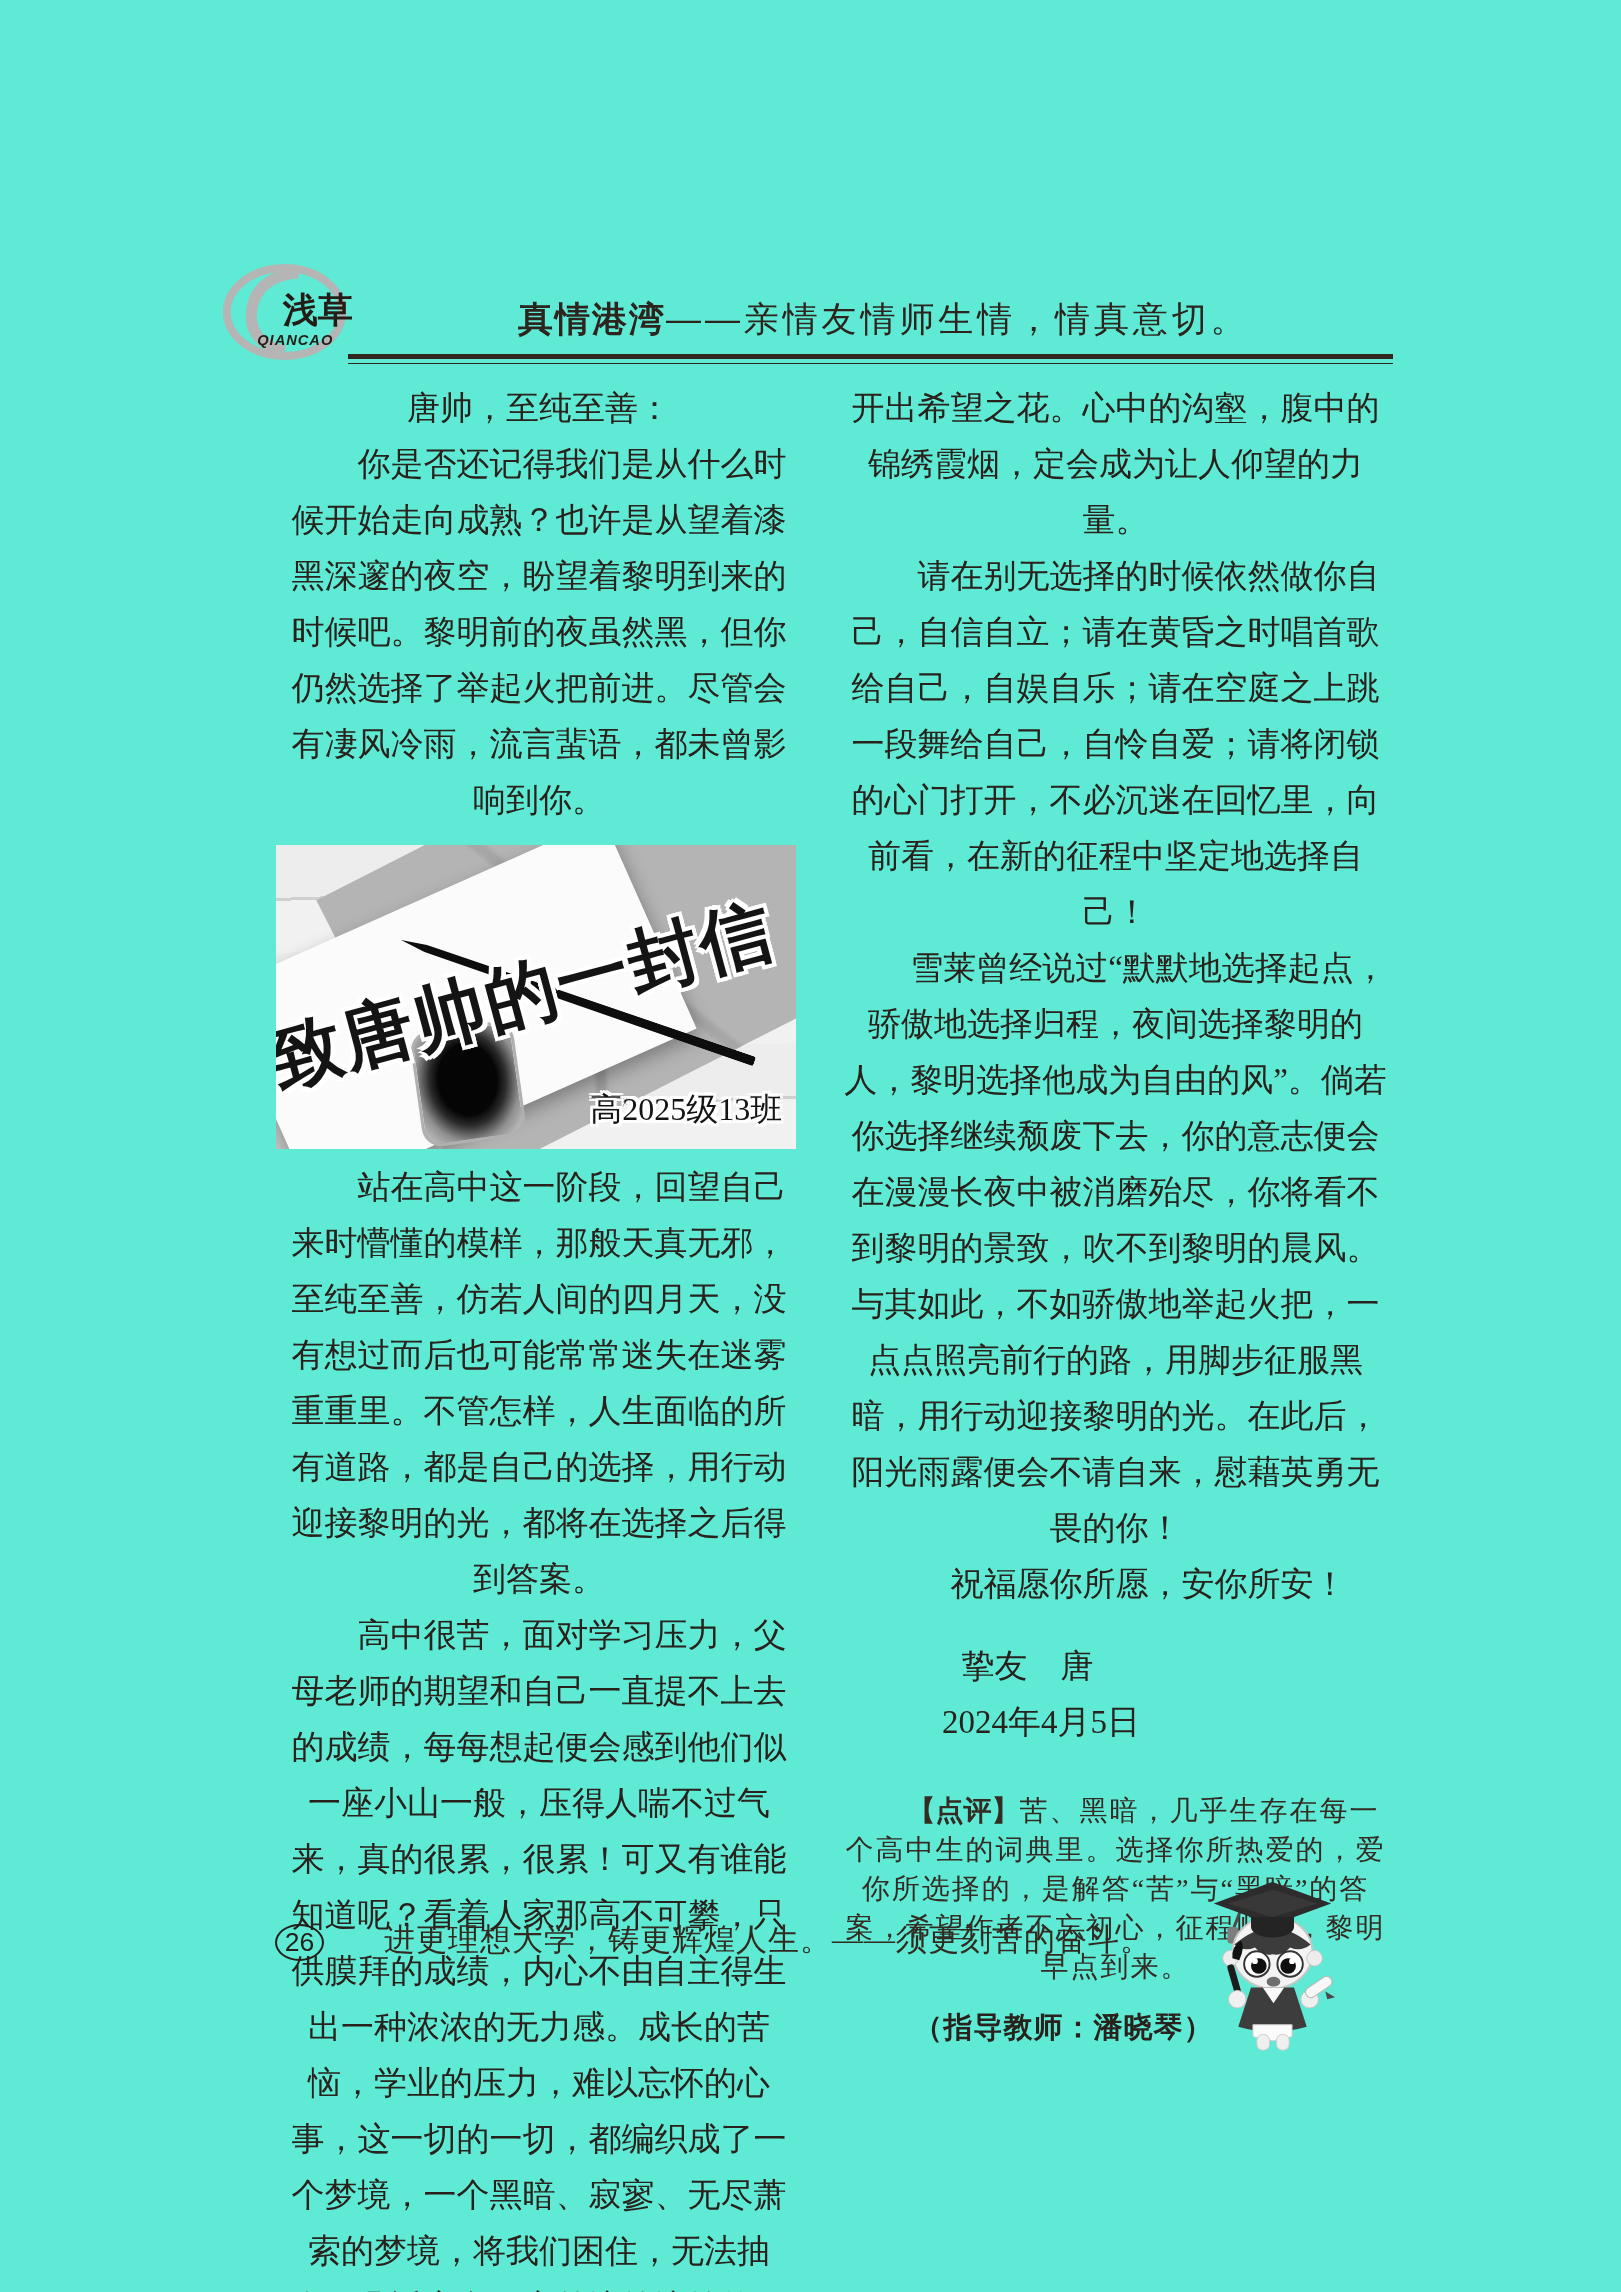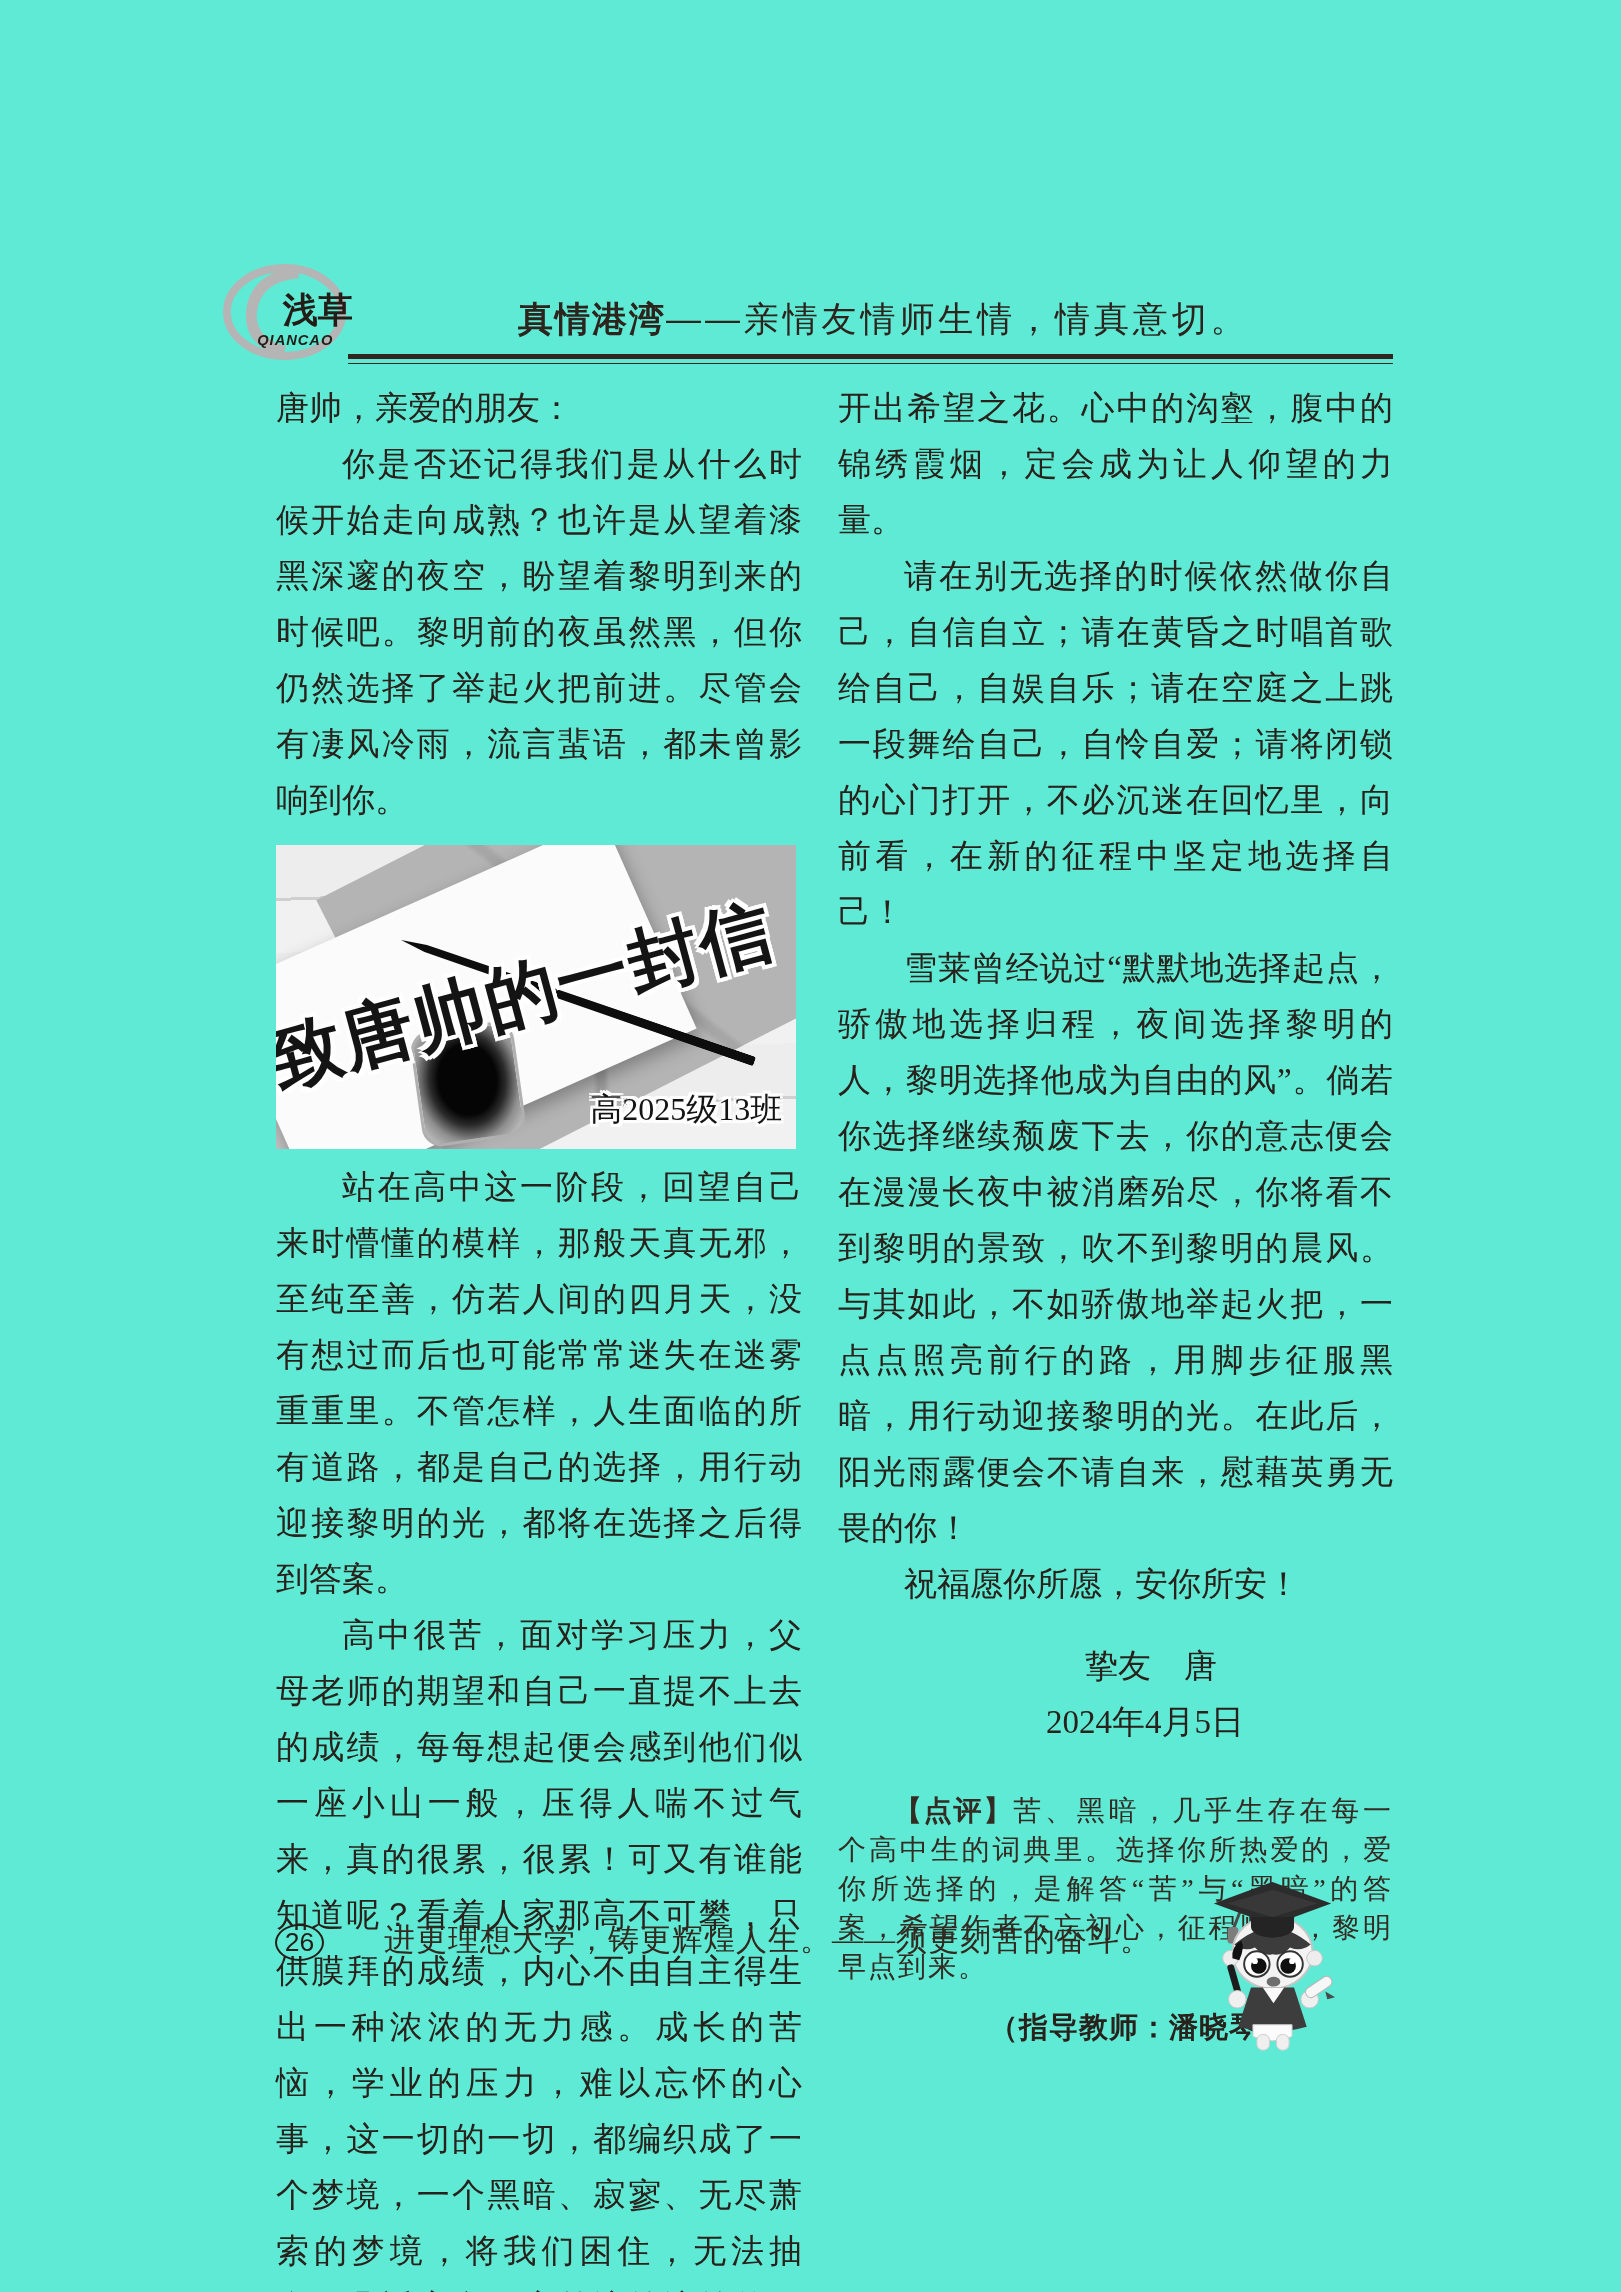--- a/index.html
+++ b/index.html
@@ -12,21 +12,21 @@
               font-family:"Liberation Sans",sans-serif;font-size:35px;color:#2d241e;}
   .mast-title .bold{font-weight:bold;letter-spacing:2px;}
   .mast-title .rest{font-weight:normal;letter-spacing:3.9px;}
   .rule-thick{position:absolute;left:348px;top:354px;width:1045px;height:4.9px;background:#31271f;}
   .rule-thin{position:absolute;left:348px;top:363px;width:1045px;height:1px;background:#31271f;}
 
   
   .col{position:absolute;top:380px;font-size:33px;line-height:56px;text-align:justify;}
   .col-left{left:276px;width:526px;}
   .col-right{left:838px;width:555px;}
-  .col p{margin:0;}
+  .col p{margin:0;text-align:center;}
   .indent{text-indent:2em;}
 
   
   .figure{position:relative;width:520px;height:304px;margin:16.7px 0 10.8px 0;overflow:hidden;
           background:
             repeating-linear-gradient(178deg,#ededed 0 53px,#cfcfcf 53px 56px,#f1f1f1 56px 108px),
             #e9e9e9;}
   .envelope{position:absolute;left:88px;top:-69px;width:470px;height:323px;background:#b4b4b4;
             transform:rotate(-27deg);
             background-image:linear-gradient(115deg,transparent 48%,#9e9e9e 49%,#9e9e9e 50%,transparent 51%),
@@ -80,21 +80,21 @@
     <text x="36" y="86" font-size="15" font-style="italic" font-weight="bold" fill="#241d17" letter-spacing="1" font-family="Liberation Sans,sans-serif">QIANCAO</text>
   </svg>
 
   <div class="mast-title">
     <span class="bold">真情港湾</span><span class="rest">——亲情友情师生情，情真意切。</span>
   </div>
   <div class="rule-thick"></div>
   <div class="rule-thin"></div>
 
   <div class="col col-left">
-    <p>唐帅，亲爱的朋友：</p>
+    <p>唐帅，至纯至善：</p>
     <p class="indent">你是否还记得我们是从什么时候开始走向成熟？也许是从望着漆黑深邃的夜空，盼望着黎明到来的时候吧。黎明前的夜虽然黑，但你仍然选择了举起火把前进。尽管会有凄风冷雨，流言蜚语，都未曾影响到你。</p>
 
     <div class="figure">
       <div class="envelope2"></div>
       <div class="envelope"></div>
       <div class="card"></div>
       <div class="pen"></div>
       <div class="ink-jar"></div>
       <div class="figure-title">致唐帅的一封信</div>
       <div class="figure-byline">高2025级13班</div>

